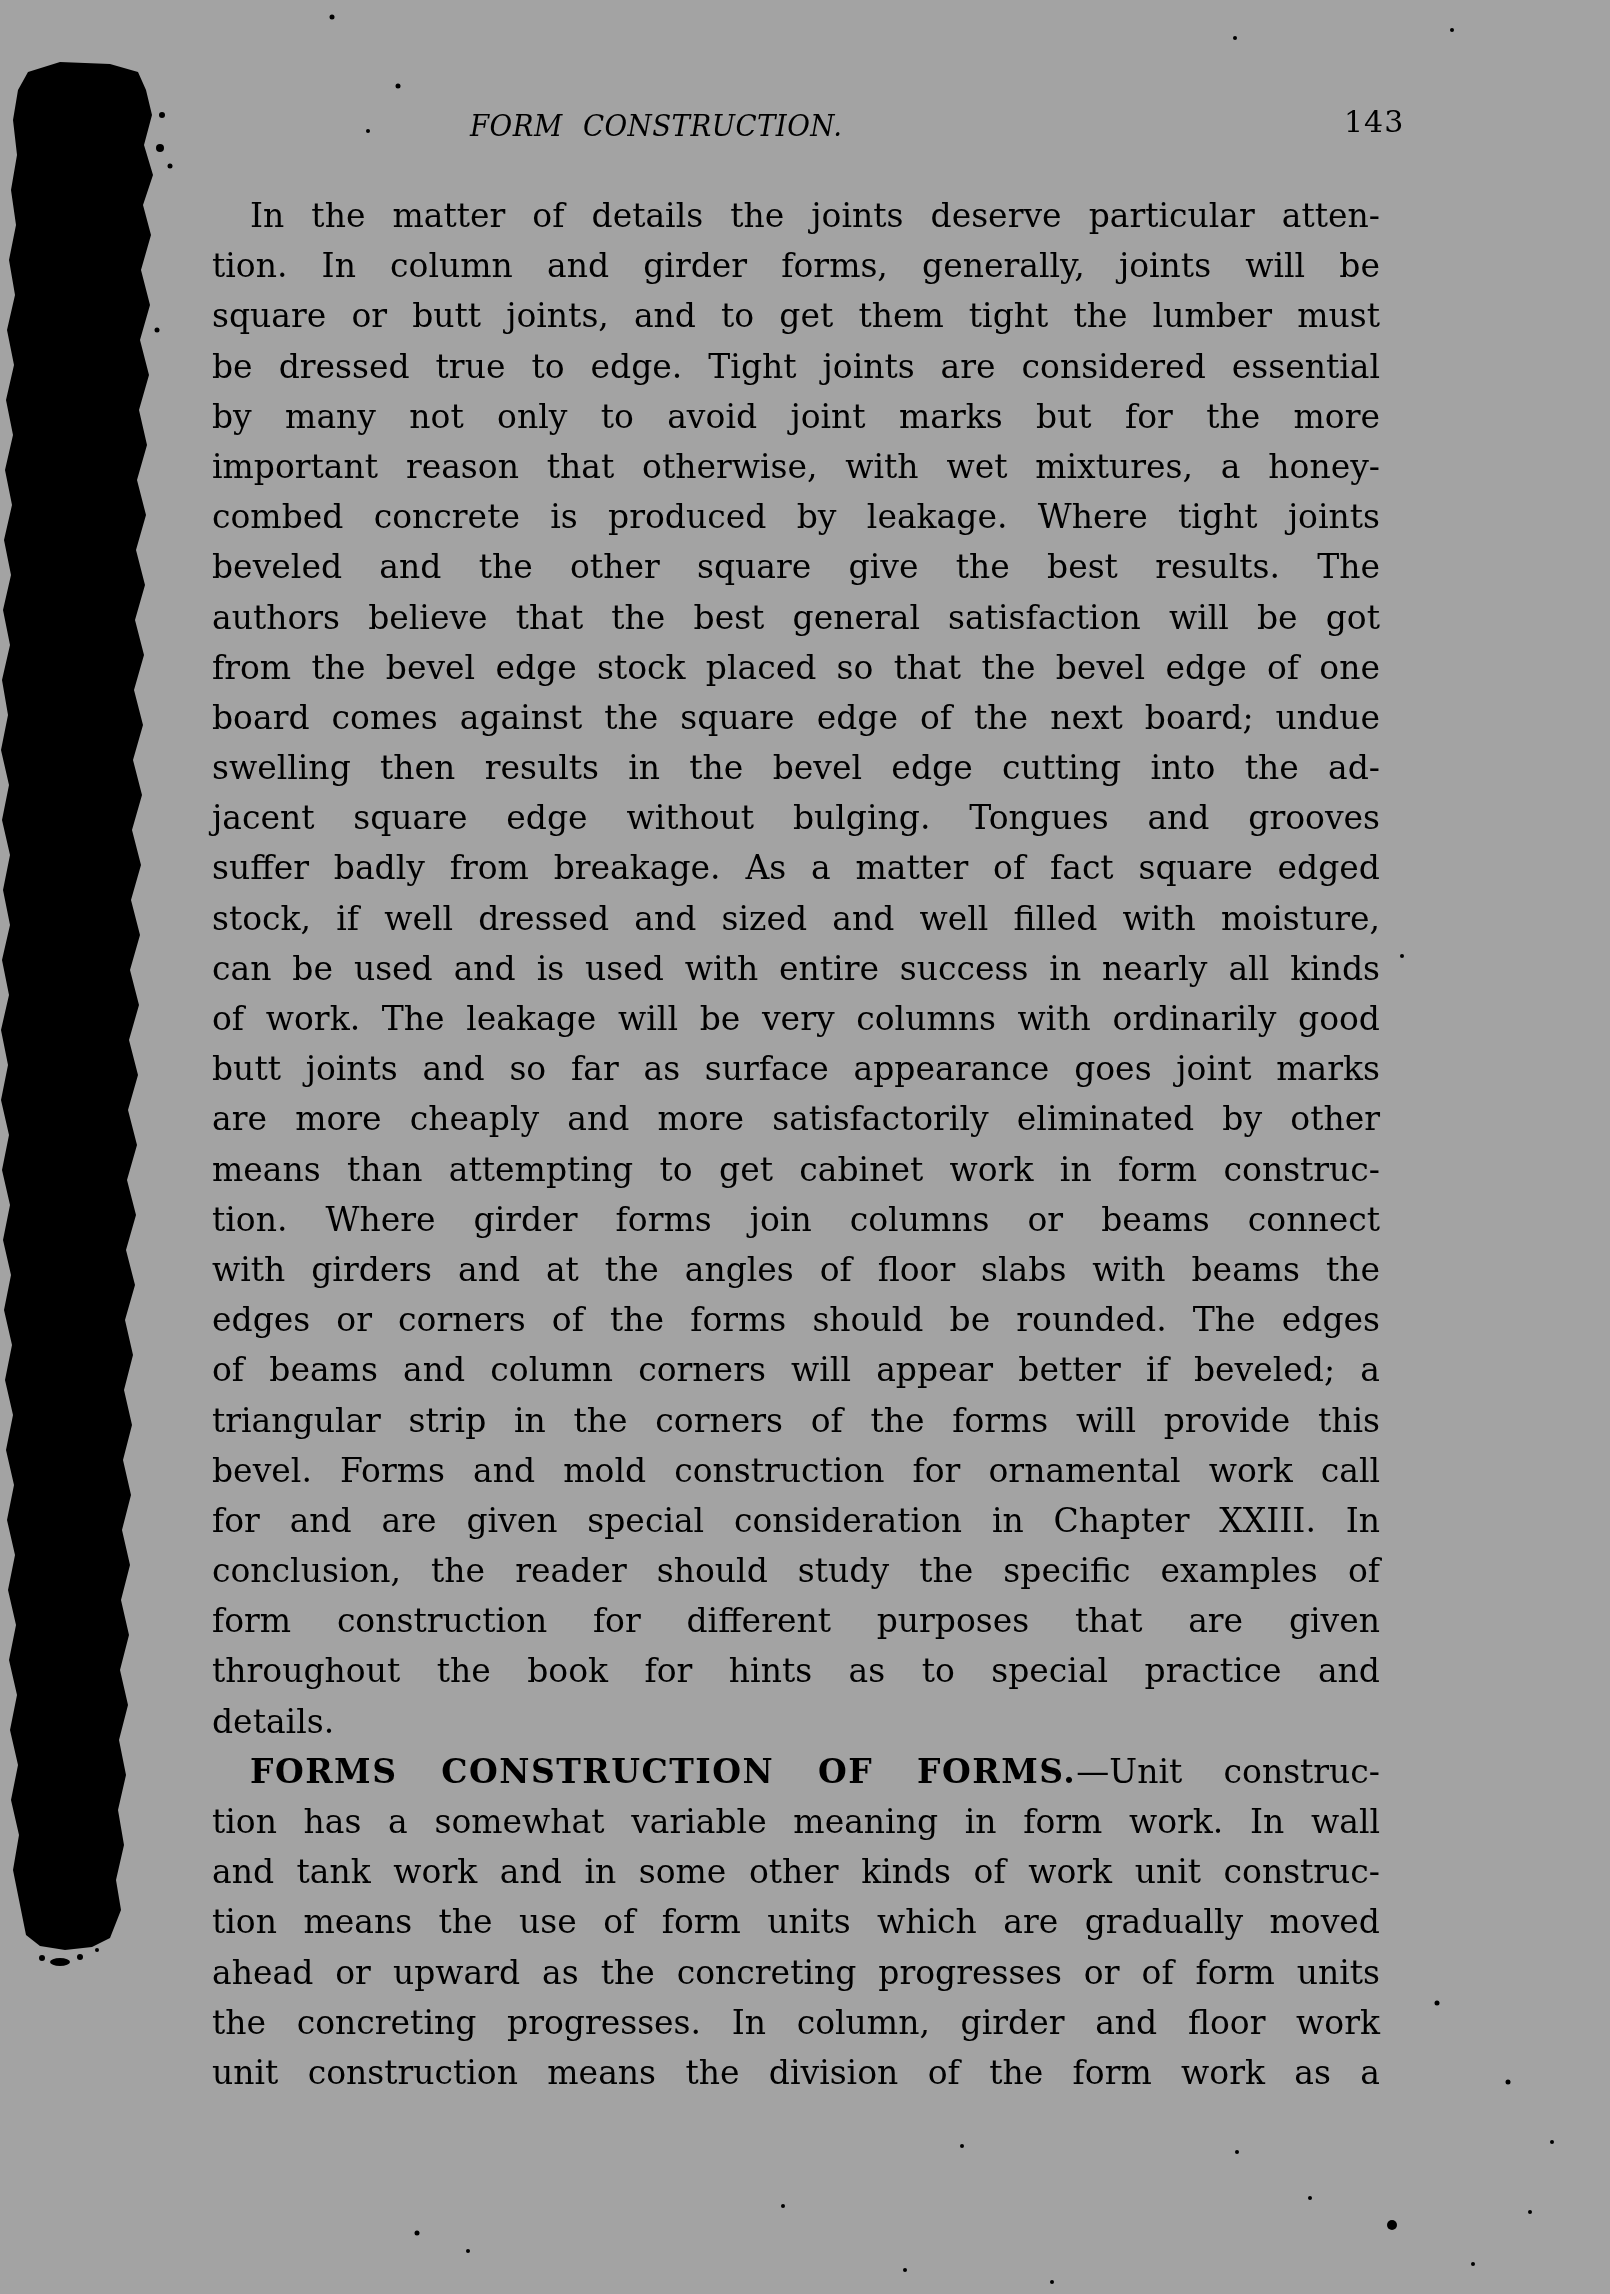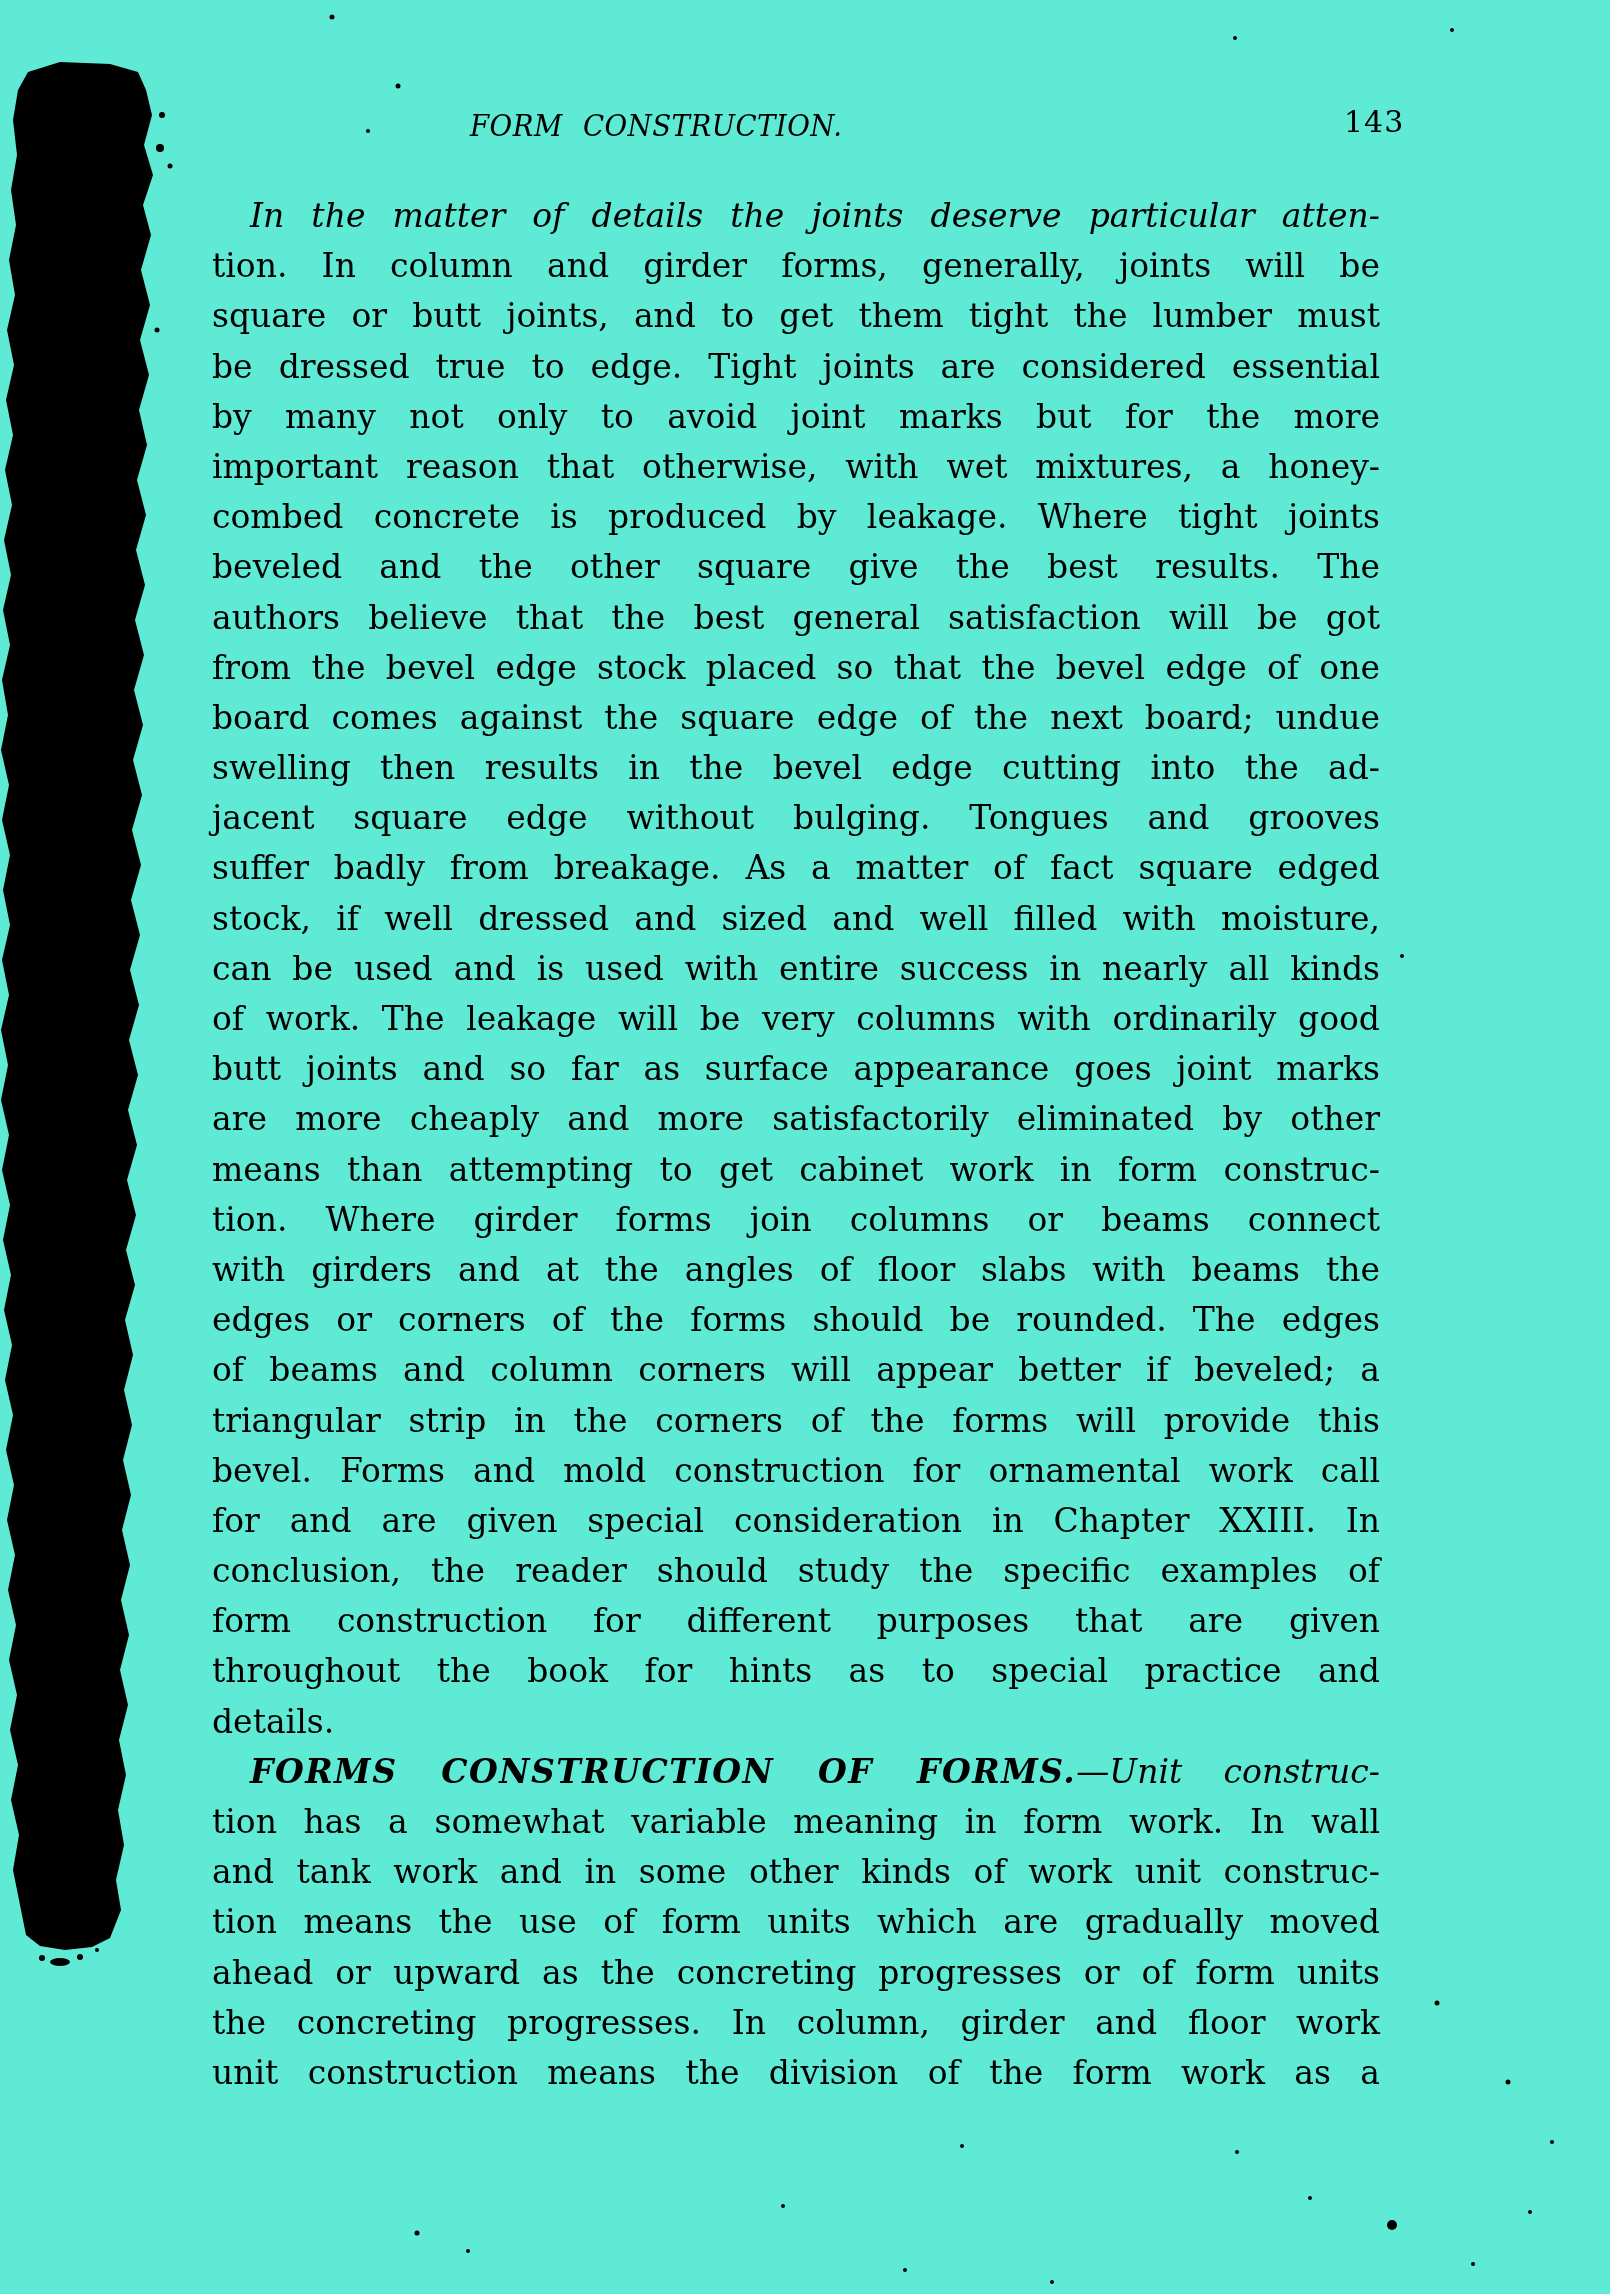--- a/index.html
+++ b/index.html
@@ -1,19 +1,19 @@
 <!DOCTYPE html>
 <html><head>
 <meta charset="utf-8">
 <style>
   html,body{margin:0;padding:0;background:#e8e8e8;}
   .page{
     position:relative;
     width:1610px;height:2294px;
-    background:#5eead4;
+    background:#a3a3a3;
     overflow:hidden;
     font-family:"DejaVu Serif", serif;
     color:#000;
   }
   .running-head{
     position:absolute;
     top:108px;left:470px;
     font-style:italic;
     font-size:30px;
     letter-spacing:.5px;
@@ -36,21 +36,21 @@
     font-size:33px;
   }
   .line{
     height:50.2px;
     line-height:50.2px;
     text-align:justify;
     text-align-last:justify;
     overflow:visible;
     white-space:normal;
   }
-  .line.indent{text-indent:38px;font-style:italic;}
+  .line.indent{text-indent:38px;}
   .line.endpara{text-align:left;text-align-last:left;}
   .lead-bold{font-weight:700;letter-spacing:1.5px;}
   .artifact-layer{
     position:absolute;inset:0;
     width:1610px;height:2294px;
     pointer-events:none;
   }
 </style>
 </head>
 <body>

